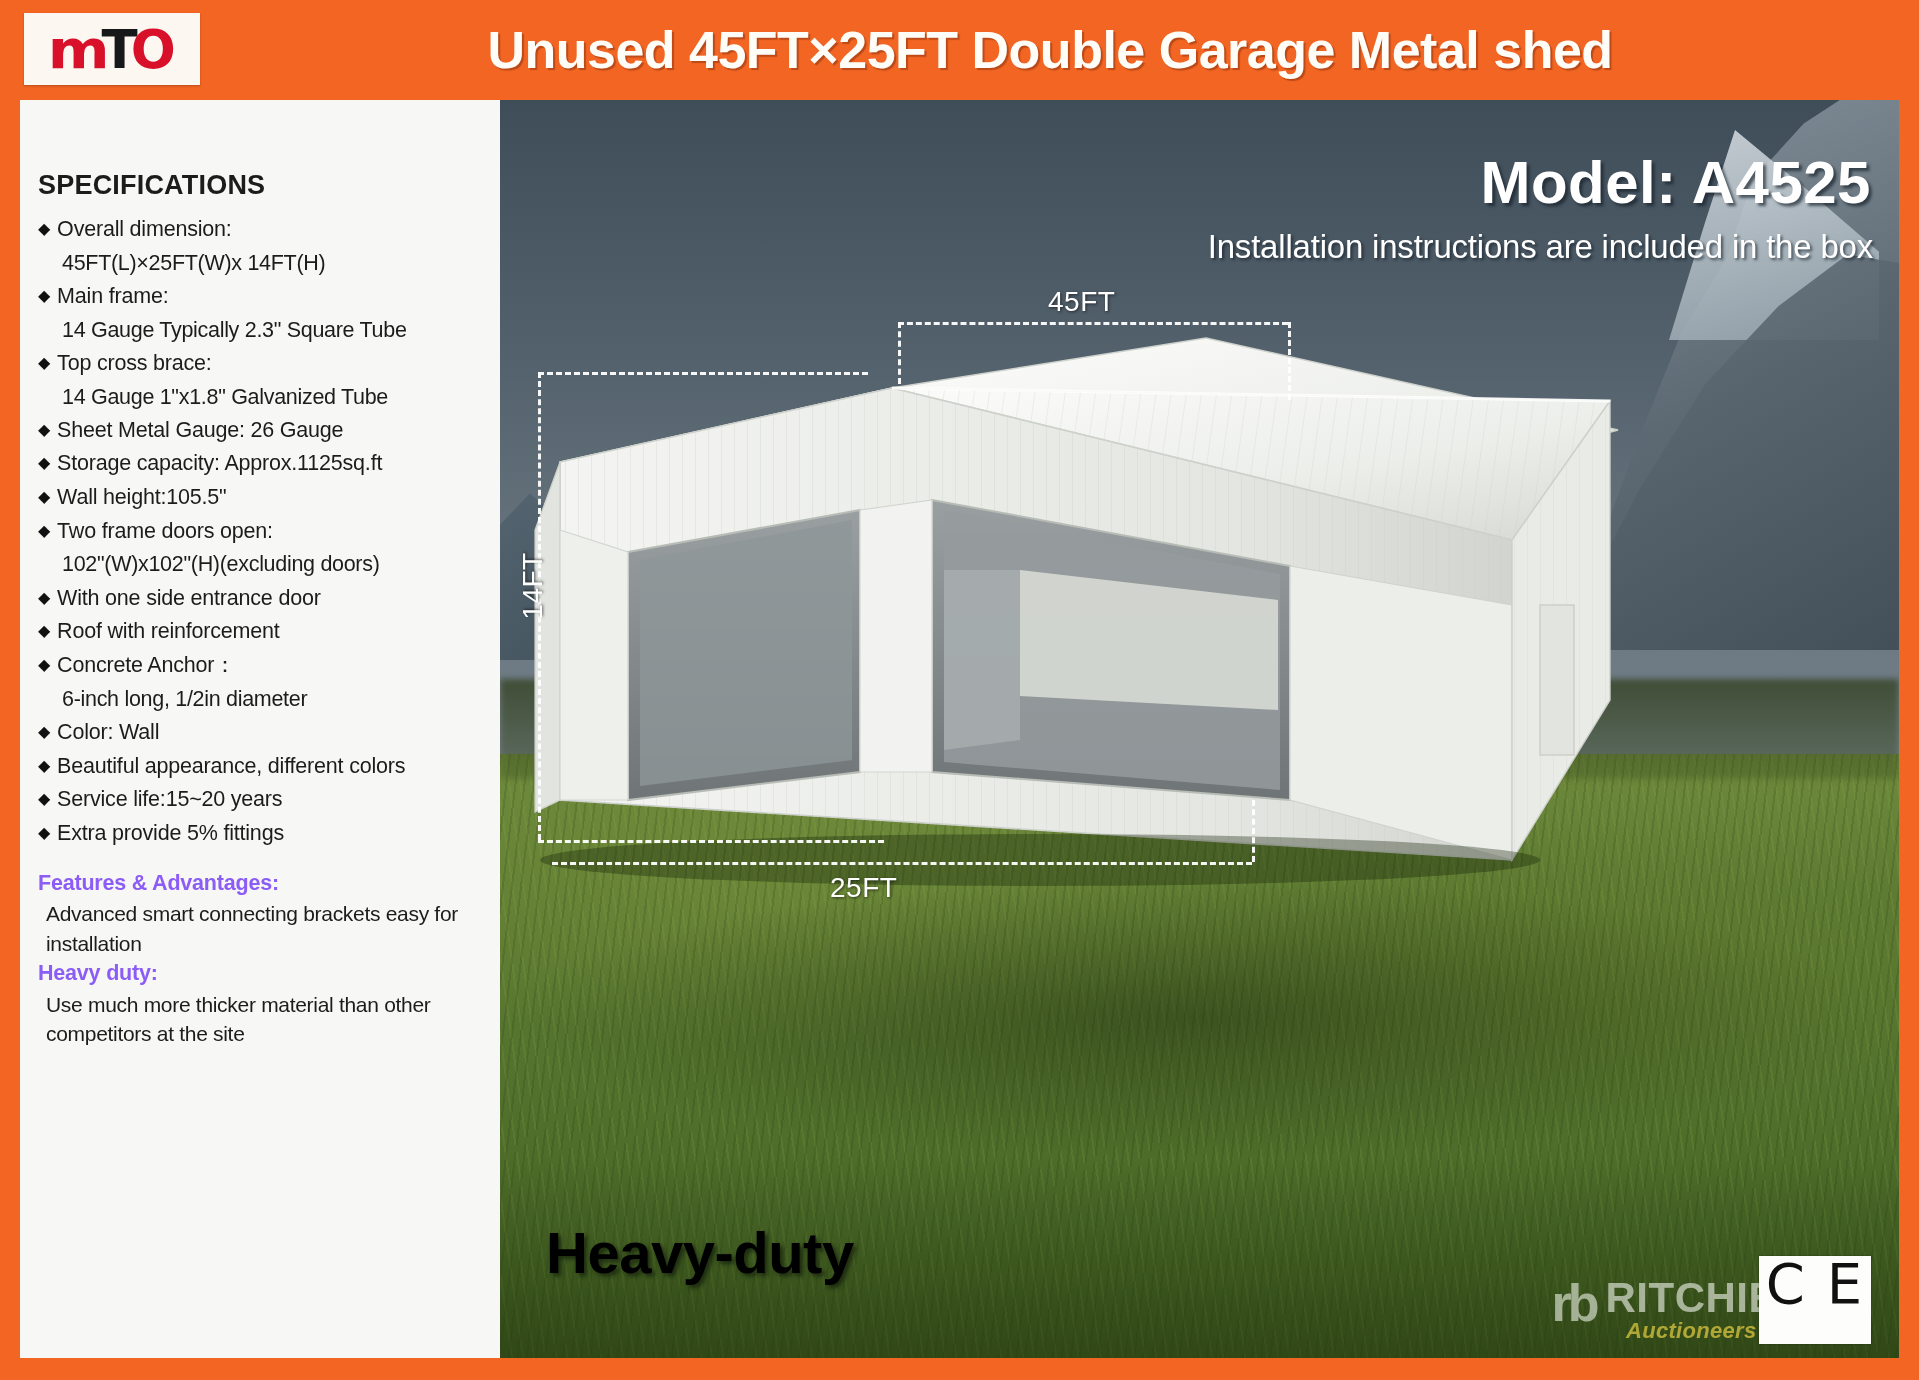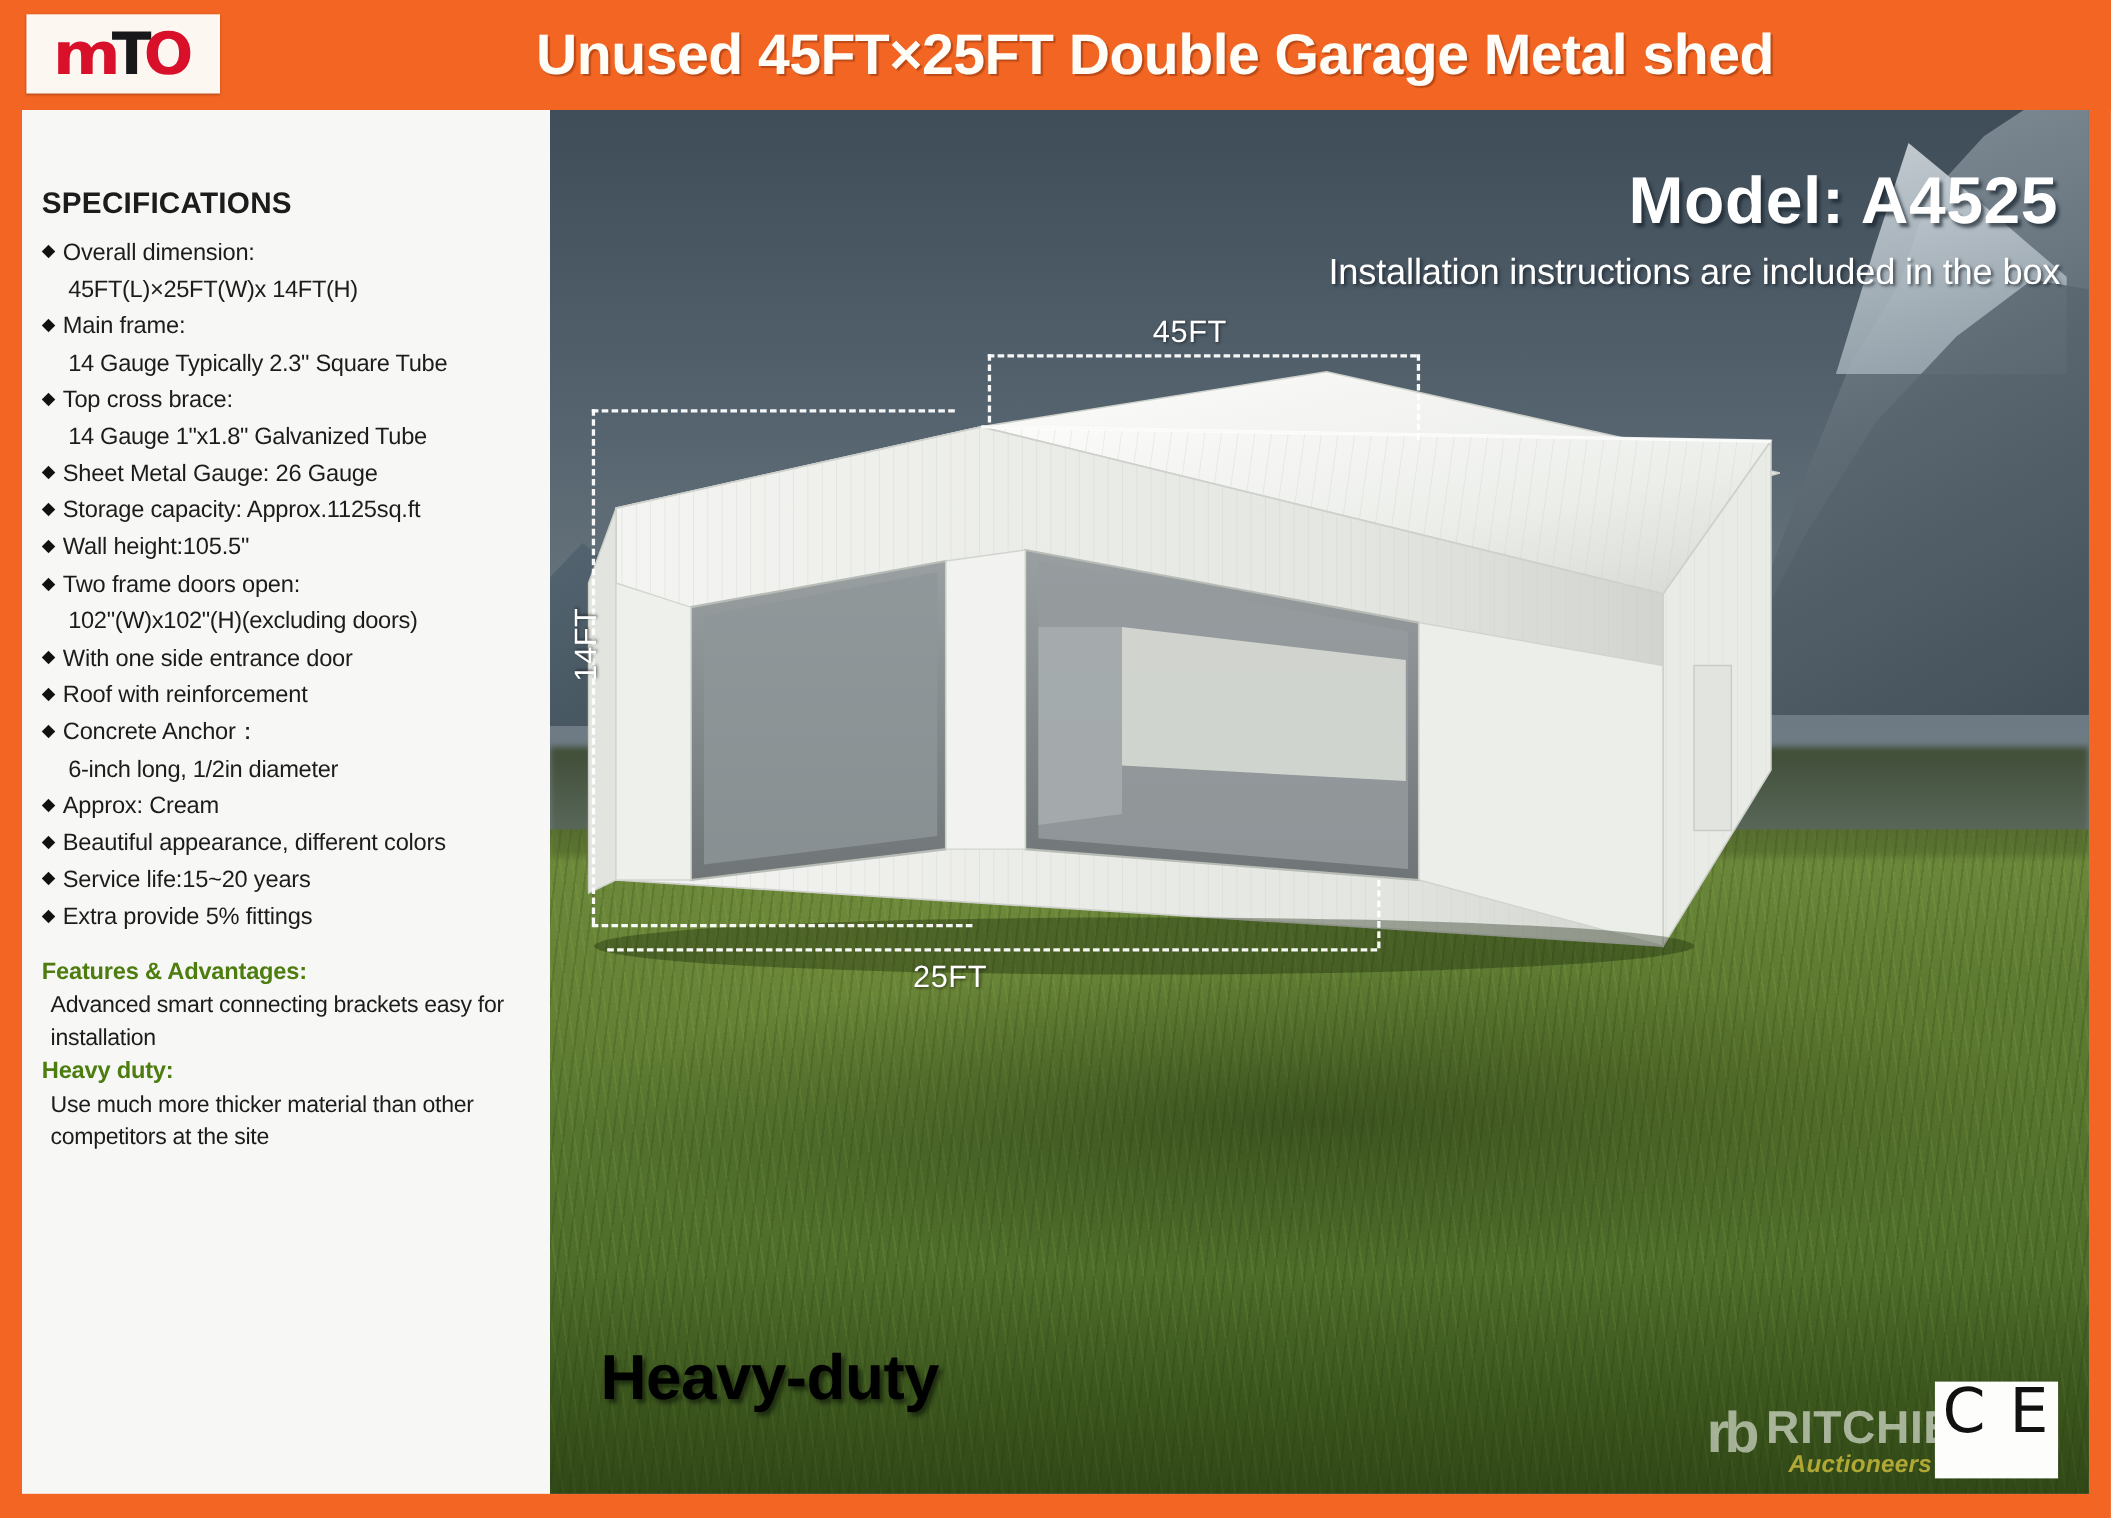--- a/index.html
+++ b/index.html
@@ -109,21 +109,21 @@
     color: #1c1c1c;
     line-height: 1.5;
     padding-left: 24px;
     margin-bottom: 1px;
     letter-spacing: -.3px;
   }
   .features-block { margin-top: 18px; }
   .feat-head {
     font-size: 21.5px;
     font-weight: 700;
-    color: #4d7c0f;
+    color: #8b5cf6;
     line-height: 1.45;
     letter-spacing: -.2px;
   }
   .feat-text {
     font-size: 21px;
     color: #1c1c1c;
     line-height: 1.42;
     padding-left: 8px;
     letter-spacing: -.3px;
   }
@@ -389,21 +389,21 @@
         </li>
 
         <li class="spec-item">
           <span class="bullet">◆</span>
           <span>Concrete Anchor：</span>
         </li>
         <li class="spec-sub">6-inch long, 1/2in diameter</li>
 
         <li class="spec-item">
           <span class="bullet">◆</span>
-          <span>Approx: Cream</span>
+          <span>Color: Wall</span>
         </li>
 
         <li class="spec-item">
           <span class="bullet">◆</span>
           <span>Beautiful appearance, different colors</span>
         </li>
 
         <li class="spec-item">
           <span class="bullet">◆</span>
           <span>Service life:15~20 years</span>

